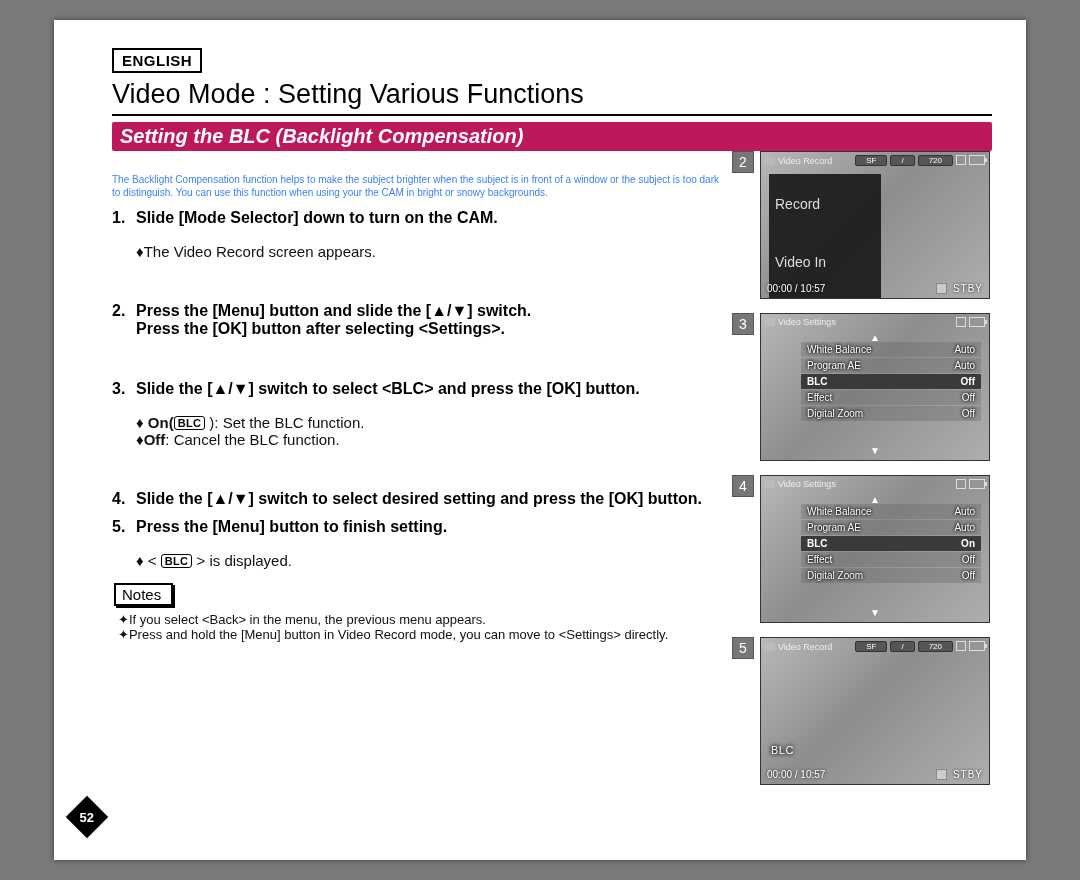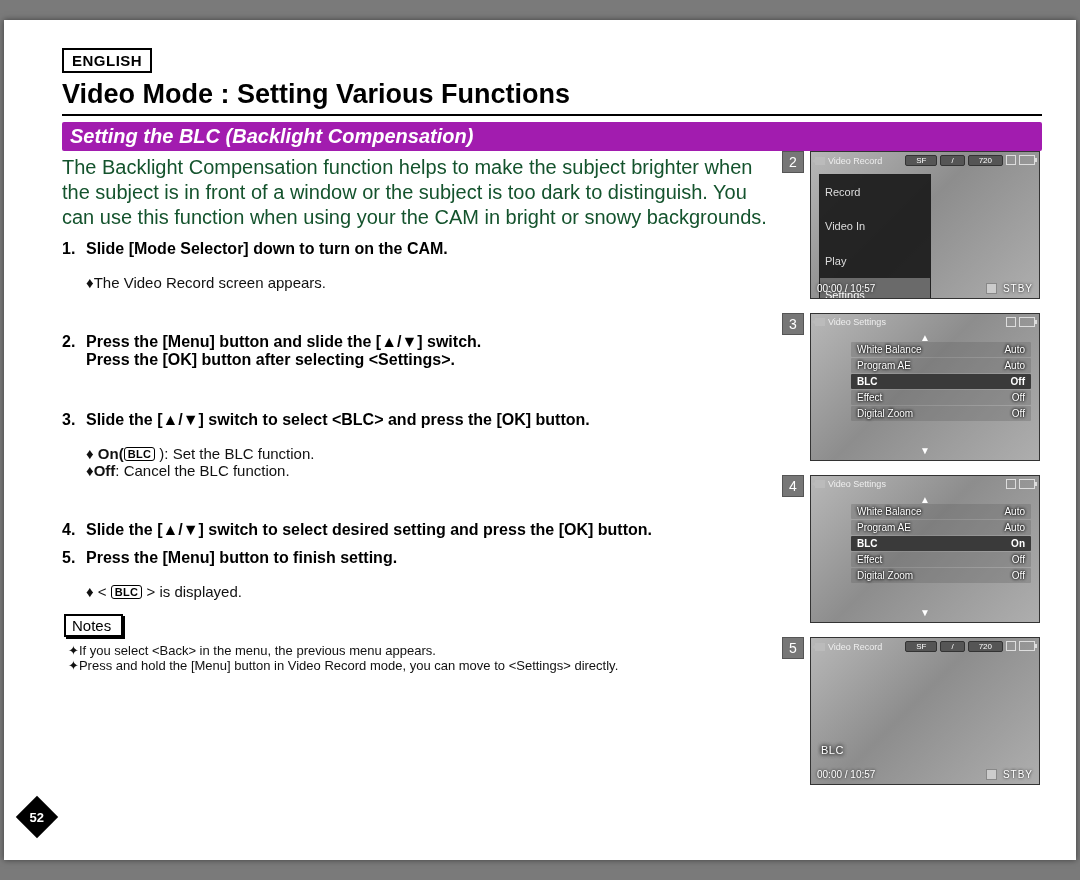--- a/index.html
+++ b/index.html
@@ -1,22 +1,22 @@
 <!DOCTYPE html>
 <html><head>
 <meta charset="utf-8">
 <style>
   html,body{margin:0;padding:0;background:#7a7a7a;font-family:Arial,Helvetica,sans-serif;}
-  .page{width:1072px;height:840px;margin:20px auto;background:#fff;position:relative;box-shadow:0 0 6px rgba(0,0,0,.5);}
+  .page{width:972px;height:840px;margin:20px auto;background:#fff;position:relative;box-shadow:0 0 6px rgba(0,0,0,.5);}
   .inner{padding:28px 34px 0 58px;}
   .lang-box{display:inline-block;border:2px solid #000;padding:2px 8px;font-weight:bold;font-size:15px;letter-spacing:.5px;}
-  .title{font-size:27px;font-weight:bold;margin:6px 0 0 0;}
+  .title{font-size:27px;font-weight:normal;margin:6px 0 0 0;}
   .hr{border:none;border-top:2px solid #000;margin:4px 0 6px 0;}
-  .sub-bar{background:#a21caf;color:#fff;font-size:20px;font-weight:bold;font-style:italic;padding:3px 8px;border-radius:2px;}
-  .intro{font-size:20px;margin:4px 0 4px 0;line-height:1.25;color:#14532d;}
+  .sub-bar{background:#be185d;color:#fff;font-size:20px;font-weight:bold;font-style:italic;padding:3px 8px;border-radius:2px;}
+  .intro{font-size:10px;margin:23px 0 4px 0;line-height:1.25;color:#3b82f6;}
   .content{display:flex;align-items:flex-start;}
   .left{flex:1;min-width:0;}
   .right{width:260px;margin-left:6px;}
   ol.steps{list-style:none;padding:0;margin:0;}
   ol.steps>li{margin:10px 0 42px 0;}
   .step-head{font-size:16px;font-weight:bold;display:flex;}
   .step-num{width:24px;flex-shrink:0;}
   .sublist{margin:16px 0 0 24px;padding:0;list-style:none;font-size:15px;color:#111;}
   .sublist li::before{content:"\2666 ";}
   .blc-badge{display:inline-block;border:1px solid #000;border-radius:3px;padding:0 3px;font-size:11px;font-weight:bold;vertical-align:1px;background:#fff;color:#000;letter-spacing:.3px;}
@@ -29,21 +29,21 @@
   .shot{position:relative;margin:0 0 14px 0;display:flex;align-items:flex-start;}
   .shot-num{width:20px;height:20px;background:#777;color:#fff;border:1px solid #555;display:flex;align-items:center;justify-content:center;font-size:14px;margin-right:6px;flex-shrink:0;}
   .lcd{width:228px;height:146px;background:linear-gradient(135deg,#b8b8b8 0%,#8d8d8d 45%,#aeaeae 100%);border:1px solid #333;position:relative;color:#fff;font-size:9px;overflow:hidden;}
   .lcd .titlebar{position:absolute;left:4px;top:3px;right:4px;display:flex;align-items:center;gap:3px;font-size:9px;color:#eee;}
   .caps{display:flex;gap:3px;margin-left:auto;}
   .cap{background:#555;border:1px solid #333;border-radius:2px;padding:0 10px;font-size:8px;color:#fff;}
   .battery{width:14px;height:8px;border:1px solid #ddd;position:relative;}
   .battery::after{content:"";position:absolute;right:-3px;top:2px;width:2px;height:4px;background:#ddd;}
   .sq{width:8px;height:8px;border:1px solid #ddd;}
   .menu{position:absolute;left:8px;top:22px;width:110px;border:1px solid #222;background:rgba(30,30,30,.95);}
-  .menu div{font-size:11px;padding:10px 5px;color:#ddd;line-height:1.3;}
+  .menu div{font-size:14px;padding:20px 5px;color:#ddd;line-height:1.3;}
   .menu .sel{background:#6a6a6a;color:#fff;font-weight:normal;}
   .settings-list{position:absolute;left:8px;right:8px;top:28px;}
   .srow{display:flex;justify-content:space-between;font-size:10px;padding:2px 6px;color:#fff;background:rgba(100,100,100,.35);margin-bottom:1px;border-radius:1px;text-shadow:0 0 3px #000,0 0 3px #000;margin-left:32px;}
   .srow.sel{background:#3a3a3a;font-weight:bold;text-shadow:none;}
   .arrow{position:absolute;left:50%;font-size:10px;color:#fff;transform:translateX(-50%);}
   .bottombar{position:absolute;left:6px;right:6px;bottom:4px;display:flex;align-items:flex-end;font-size:10px;color:#fff;text-shadow:0 0 3px #000;}
   .stby{font-weight:normal;letter-spacing:1px;margin-left:4px;}
   .stop-icon{width:9px;height:9px;background:#ccc;border:1px solid #888;margin-left:auto;margin-right:2px;}
   .cam-icon{width:10px;height:8px;background:#bbb;position:relative;flex-shrink:0;}
   .cam-icon::before{content:"";position:absolute;left:-3px;top:2px;width:0;height:0;border-top:2px solid transparent;border-bottom:2px solid transparent;border-right:3px solid #bbb;}

